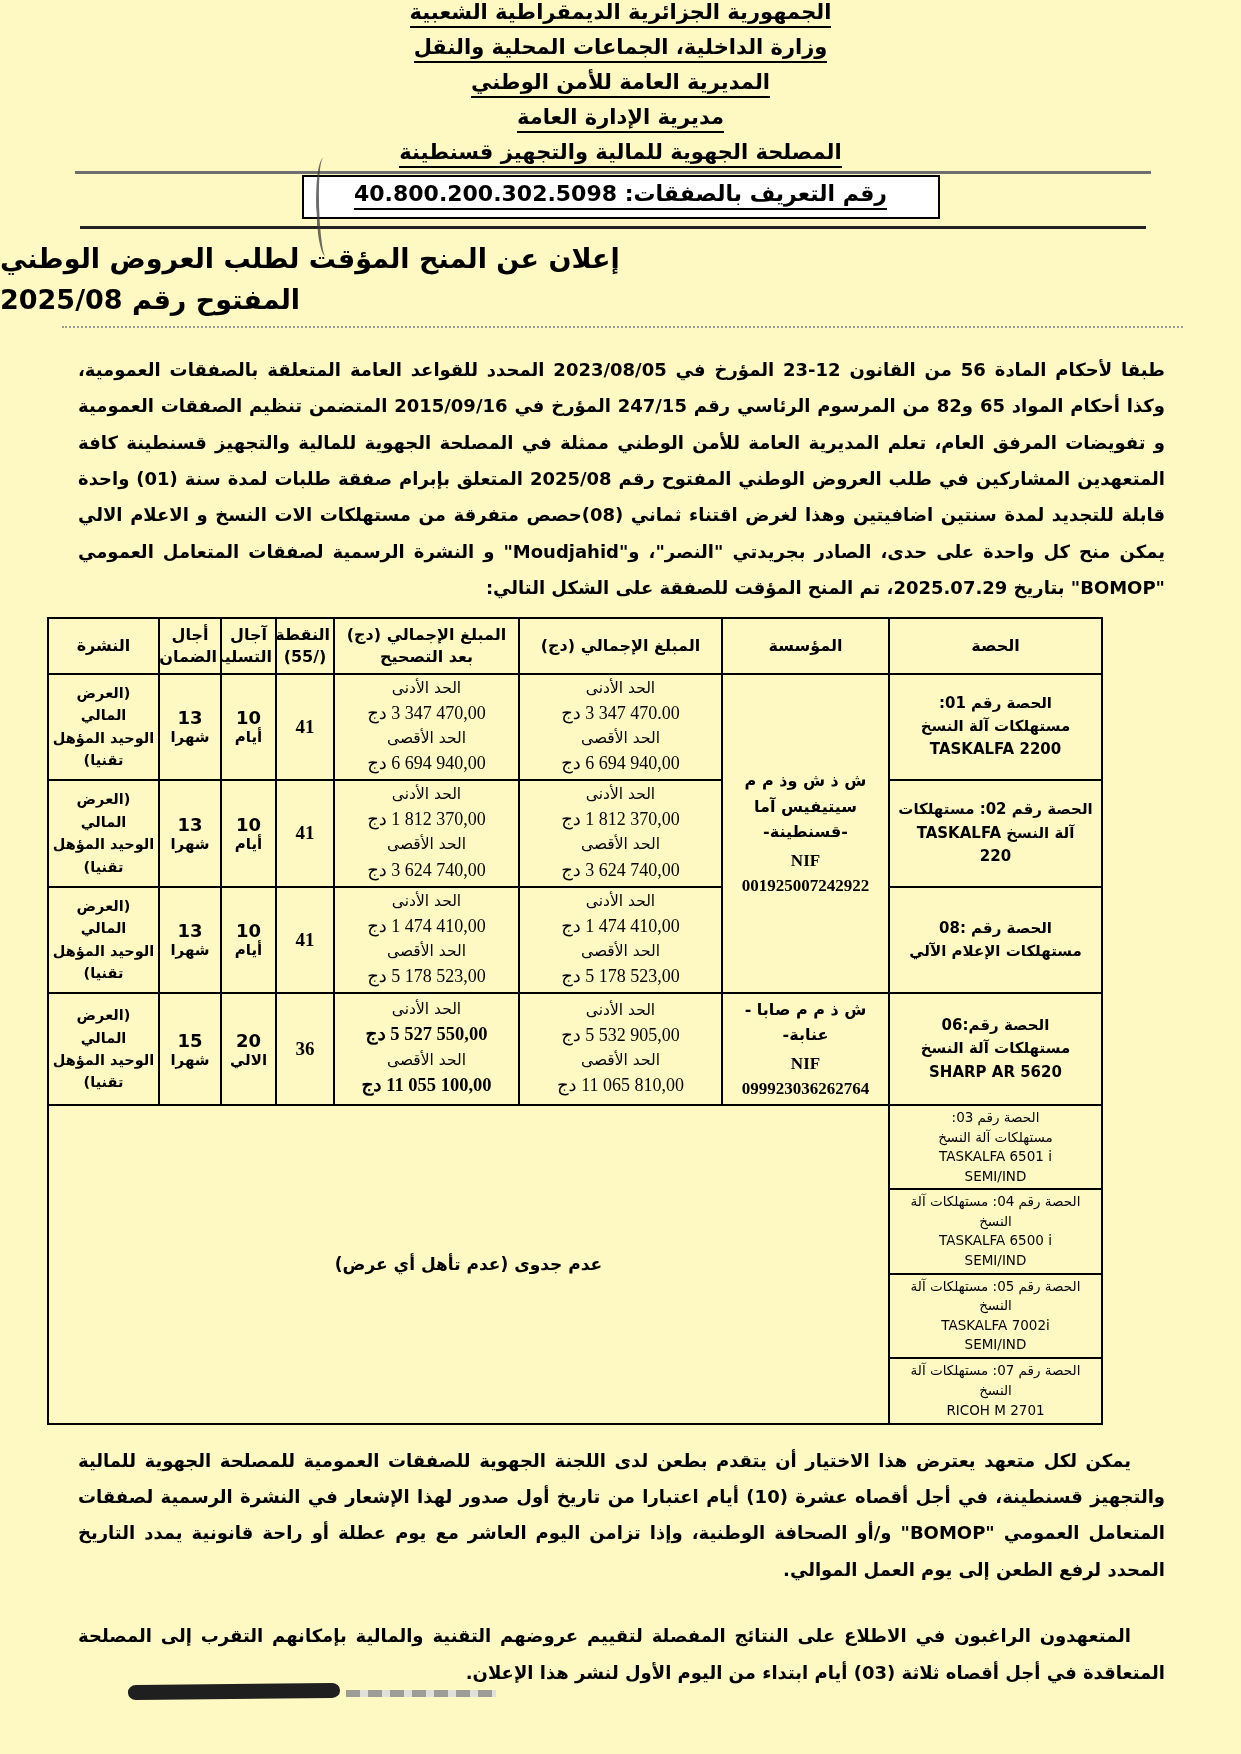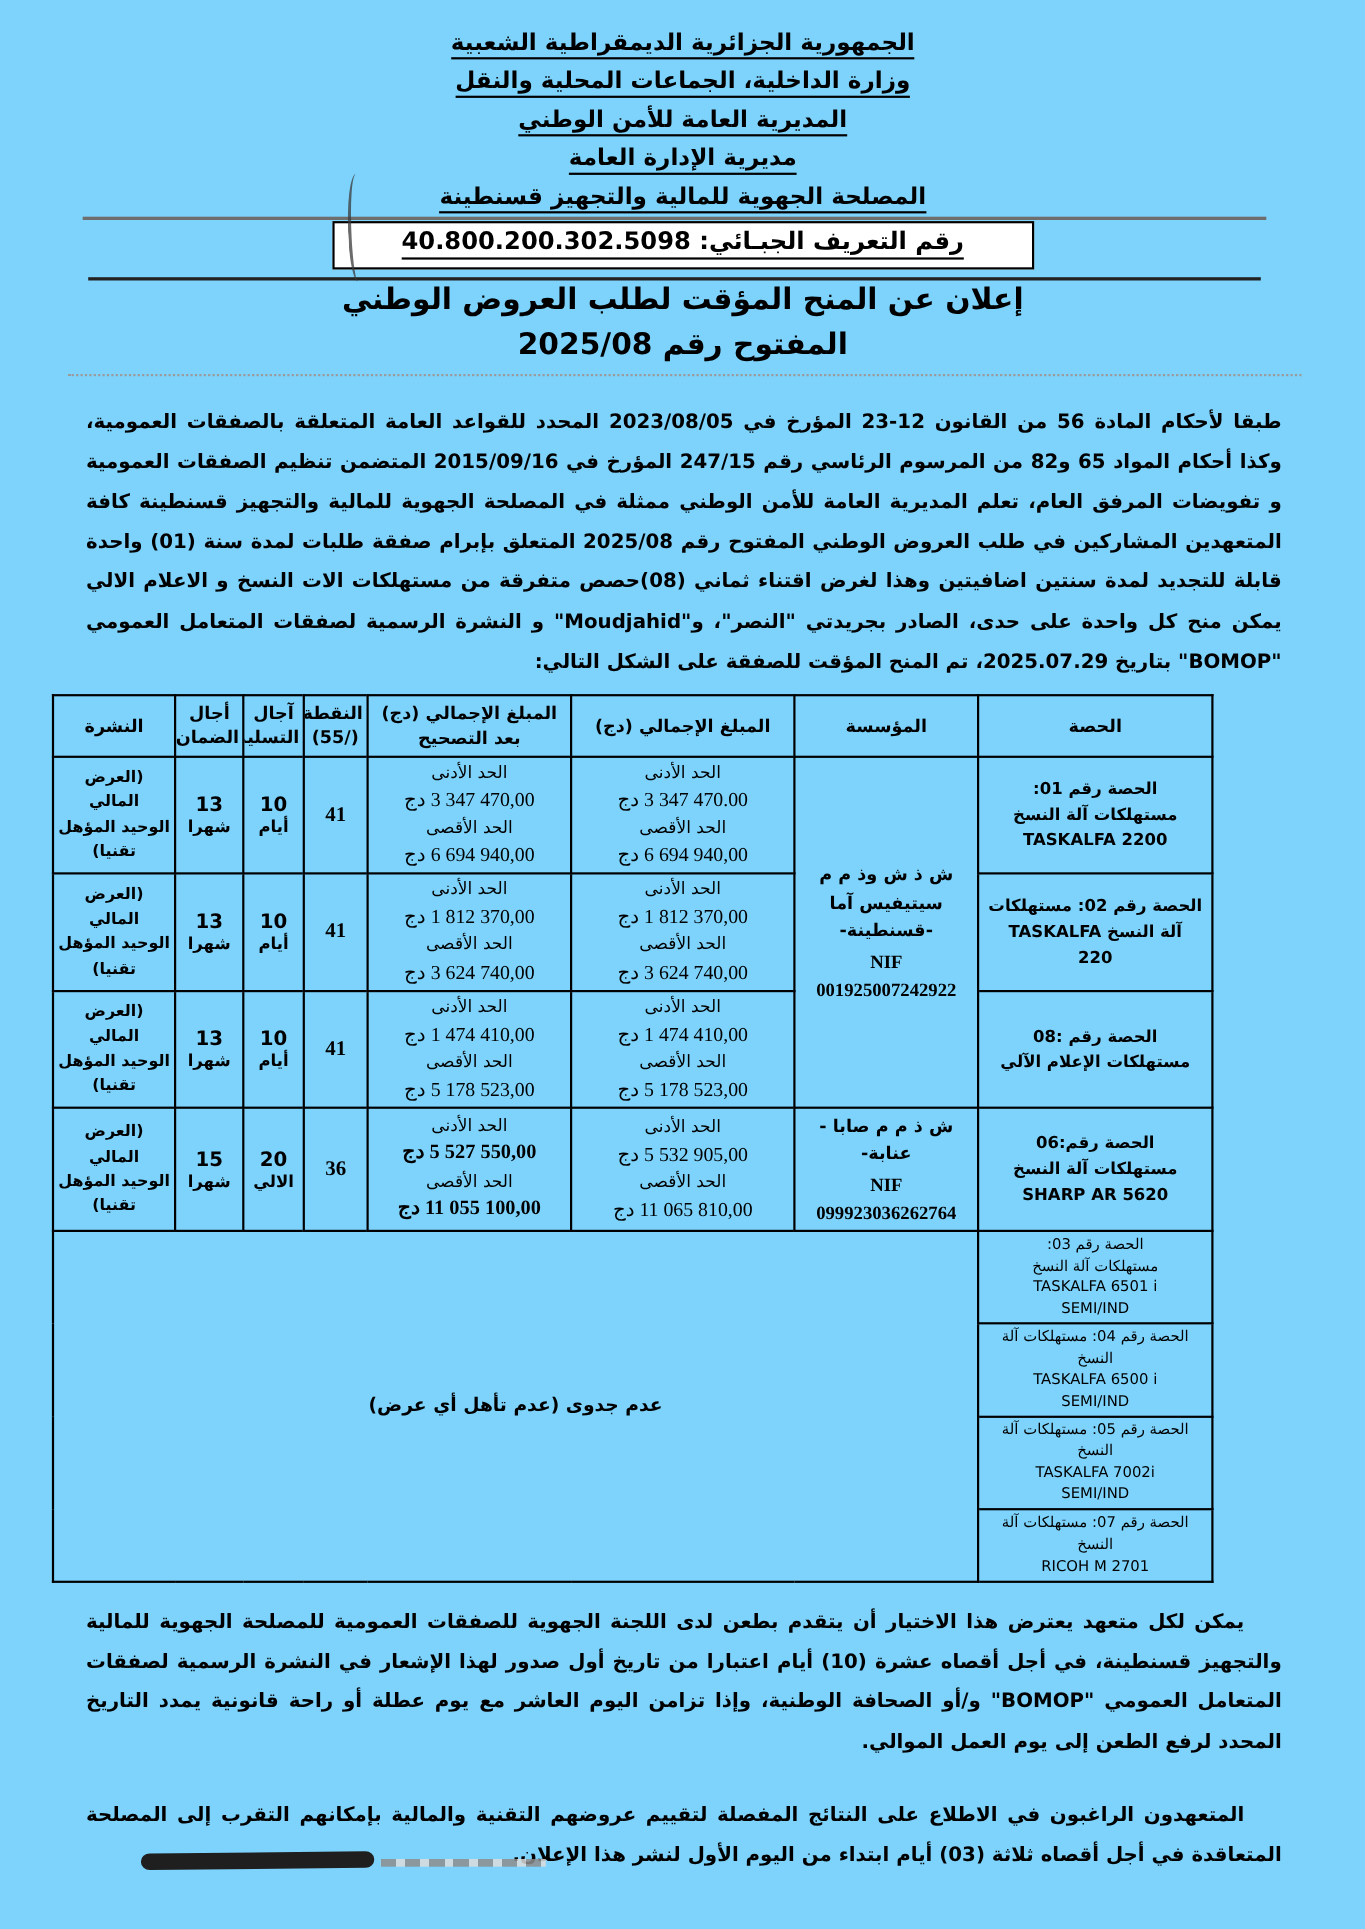--- a/index.html
+++ b/index.html
@@ -1,38 +1,37 @@
 <!DOCTYPE html>
 <html lang="ar" dir="rtl"><head>
 <meta charset="utf-8">
 <title>Scanned tender award announcement</title>
 <style>
   html,body{margin:0;padding:0;background:#ffffff;}
   .sheet{
     position:relative;
     width:1241px;height:1754px;
-    background:#7dd3fc;color:#000;
+    background:#fef9c3;color:#000;
     font-family:"DejaVu Sans", sans-serif;
     direction:rtl;
     overflow:hidden;
     box-sizing:border-box;
-    padding-top:26px;
   }
   
   .gov-header{text-align:center;}
   .gov-header .hline{font-size:21px;font-weight:bold;margin-bottom:7px;}
   .u{display:inline-block;border-bottom:2px solid #000;padding-bottom:2px;}
   
   .tax-wrap{position:relative;height:52px;margin-top:4px;}
   .tax-rule-top{position:absolute;top:-4px;right:90px;left:75px;border-top:3px solid #6e6e6e;}
   .tax-rule-bot{position:absolute;bottom:-2px;right:95px;left:80px;border-top:3px solid #222;}
   .tax-box{width:638px;margin:0 auto;border:2px solid #000;text-align:center;
            font-weight:bold;font-size:22px;padding:4px 0 7px;box-sizing:border-box;background:#fff;}
   
-  .title{ text-align:center;font-size:27px;font-weight:bold;line-height:1.5;}
+  .title{ text-align:left;font-size:27px;font-weight:bold;margin-top:12px;line-height:1.5;}
   .title-sep{margin:6px 58px 0 62px;border-top:2px dotted #9a9a9a;height:0;}
   
   .para{margin:24px 76px 0 78px;font-size:18px;font-weight:bold;
         line-height:2.02;text-align:justify;}
   .para.indent{text-indent:34px;}
   
   table.tbl{border-collapse:collapse;table-layout:fixed;width:1054px;
             margin:10px 138px 0 49px;}
   .tbl th,.tbl td{border:2px solid #000;padding:2px 3px;vertical-align:middle;
                   text-align:center;box-sizing:border-box;overflow:hidden;}
@@ -79,21 +78,21 @@
     <div class="hline"><span class="u">الجمهورية الجزائرية الديمقراطية الشعبية</span></div>
     <div class="hline"><span class="u">وزارة الداخلية، الجماعات المحلية والنقل</span></div>
     <div class="hline"><span class="u">المديرية العامة للأمن الوطني</span></div>
     <div class="hline"><span class="u">مديرية الإدارة العامة</span></div>
     <div class="hline"><span class="u">المصلحة الجهوية للمالية والتجهيز قسنطينة</span></div>
   </div>
 
   <div class="tax-wrap">
     <div class="tax-rule-top"></div>
     <div class="tax-box">
-      <span class="u">رقم التعريف الجبـائي: 40.800.200.302.5098</span>
+      <span class="u">رقم التعريف بالصفقات: 40.800.200.302.5098</span>
     </div>
     <div class="tax-rule-bot"></div>
   </div>
 
   <div class="title">
     <div>إعلان عن المنح المؤقت لطلب العروض الوطني</div>
     <div>المفتوح رقم 2025/08</div>
   </div>
   <div class="title-sep"></div>
 

